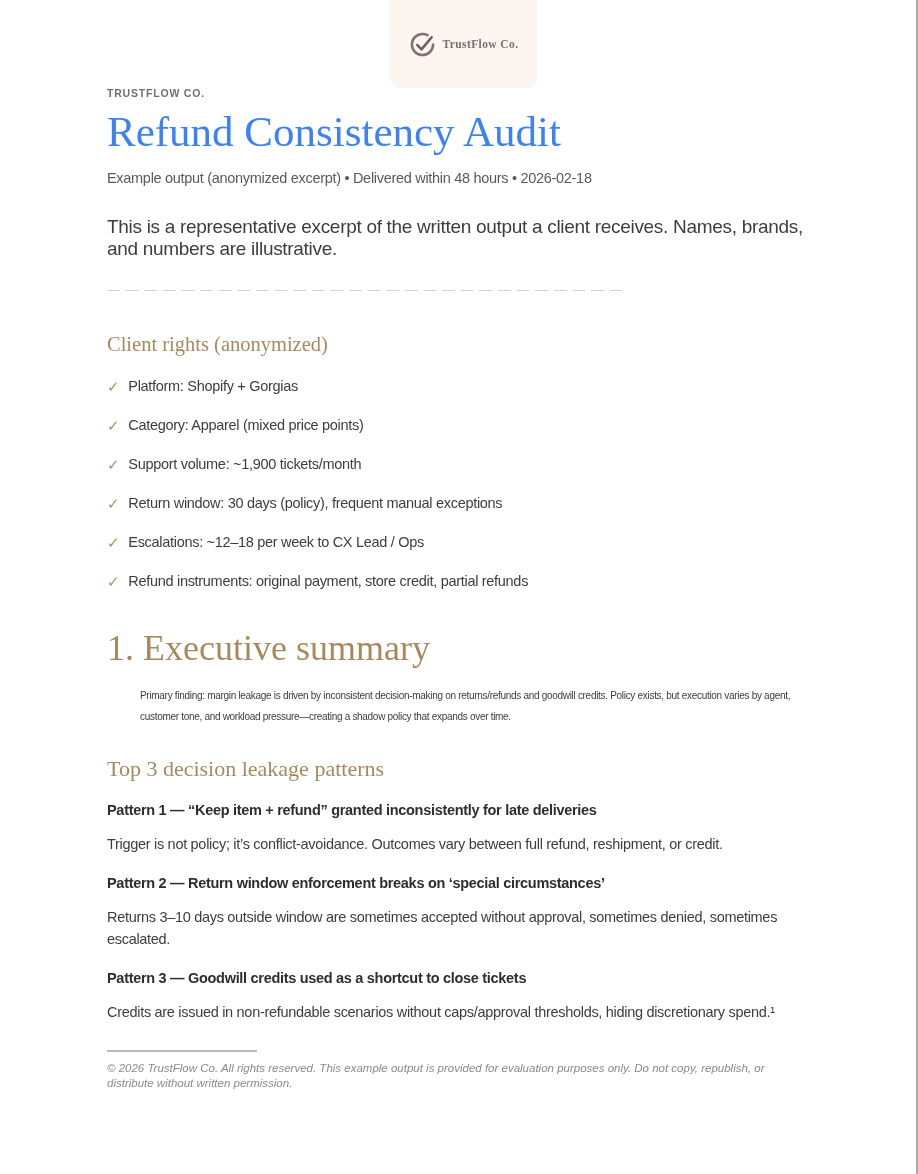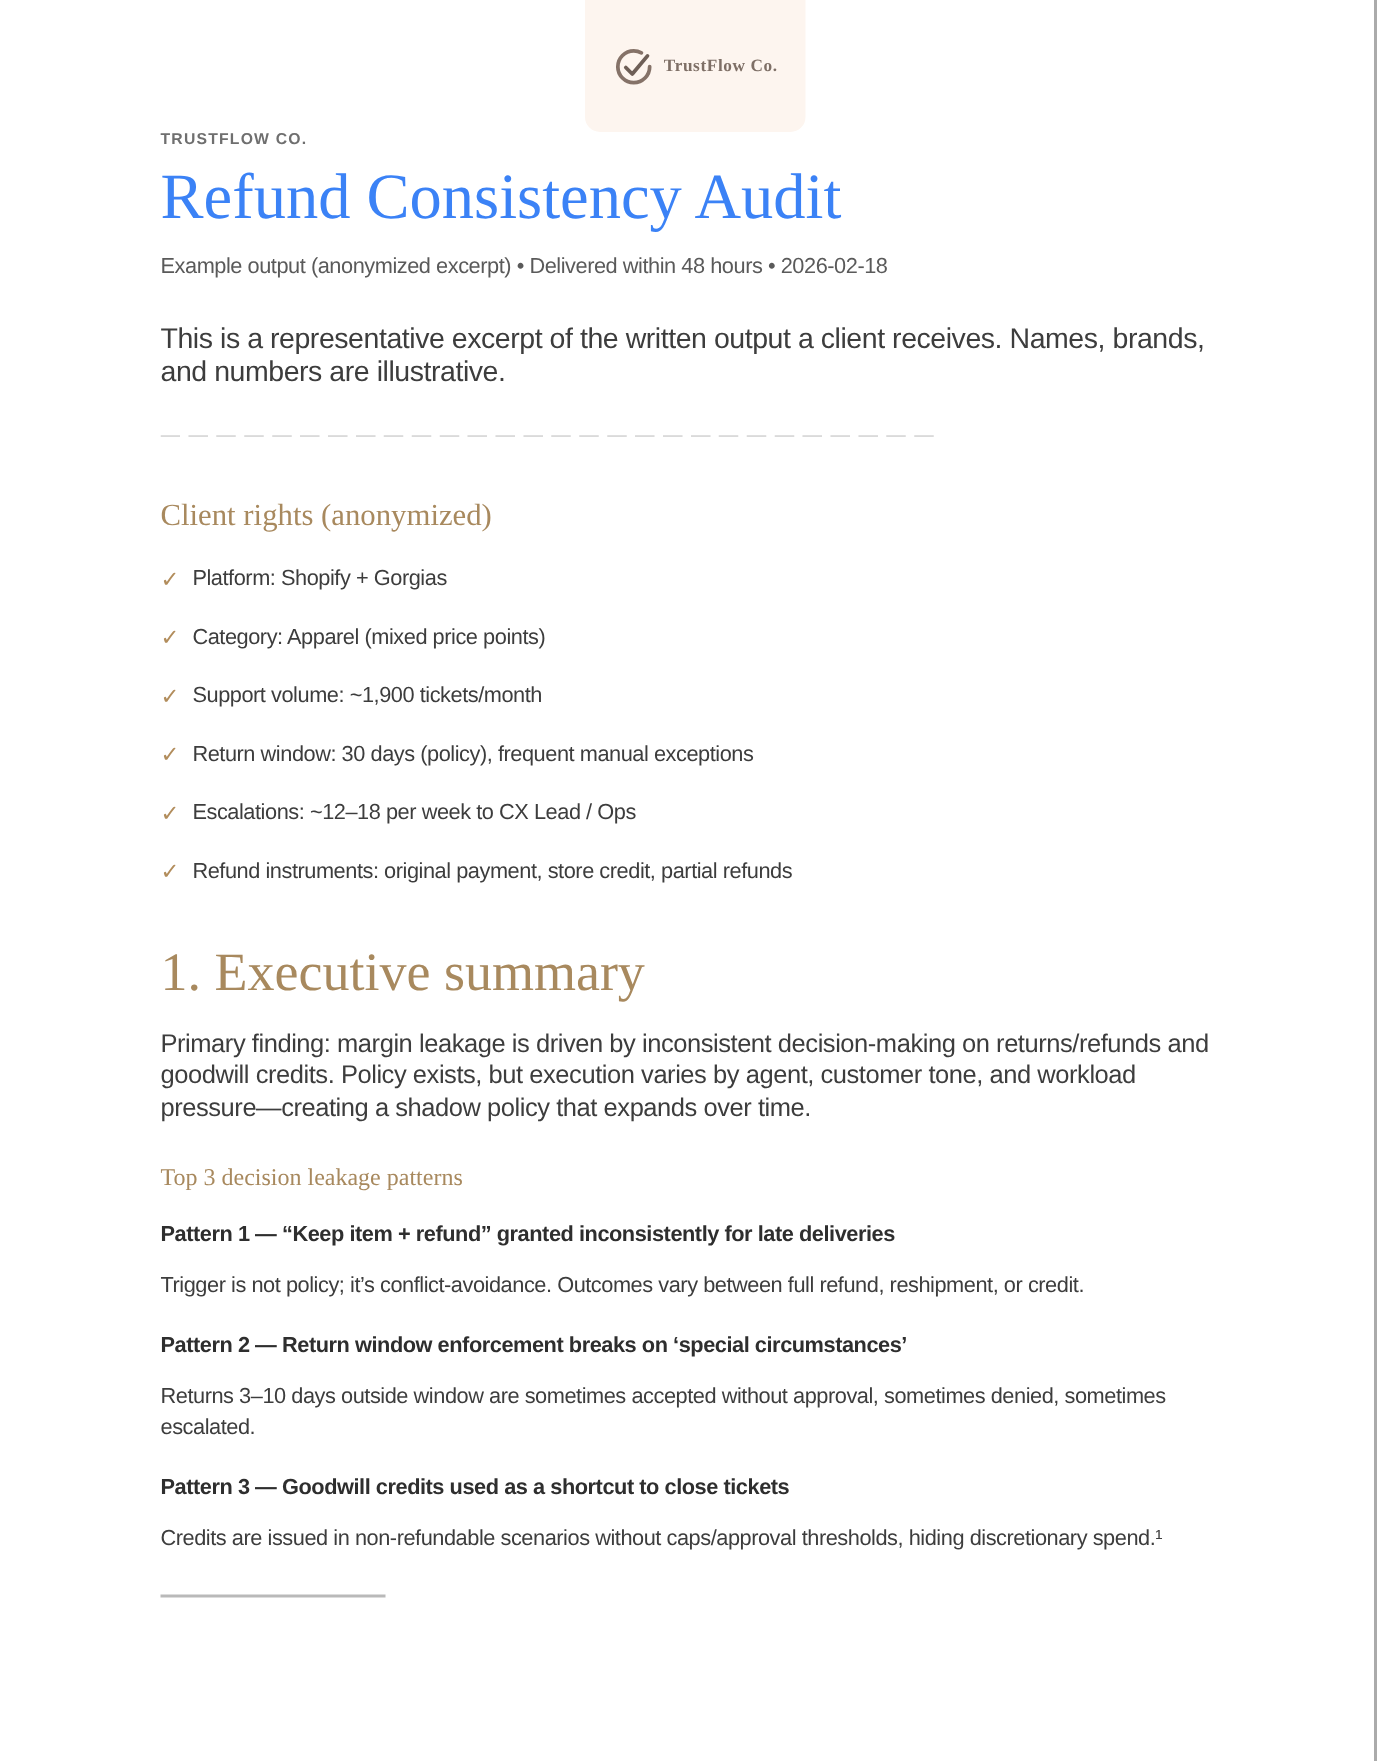--- a/index.html
+++ b/index.html
@@ -103,30 +103,31 @@
   }
   .big-heading {
     margin-top: 34px;
     font-family: "Liberation Serif", "DejaVu Serif", serif;
     font-weight: normal;
     font-size: 36px;
     color: #a8895e;
   }
   .body-para {
     margin-top: 16px;
-    font-size: 17px;
-    letter-spacing: -0.3px;
-    line-height: 21.5px;
-    color: #3d3d3d;
+    font-size: 10px;
+    letter-spacing: -0.3px;
+    line-height: 21.5px;
+    color: #3d3d3d;
+    margin-left: 33px;
   }
   .patterns-heading {
     margin-top: 28px;
     font-family: "Liberation Serif", "DejaVu Serif", serif;
     font-weight: normal;
-    font-size: 16px;
+    font-size: 22px;
     color: #a8895e;
   }
   .pattern-title {
     margin-top: 18px;
     font-size: 14.5px;
     font-weight: bold;
     letter-spacing: -0.3px;
     line-height: 21px;
     color: #2e2e2e;
   }
@@ -223,14 +224,15 @@
     <p class="pattern-body">Returns 3–10 days outside window are sometimes accepted without approval, sometimes denied, sometimes escalated.</p>
   </div>
 
   <div>
     <div class="pattern-title">Pattern 3 — Goodwill credits used as a shortcut to close tickets</div>
     <p class="pattern-body">Credits are issued in non-refundable scenarios without caps/approval thresholds, hiding discretionary spend.¹</p>
   </div>
 
   <hr class="footer-rule">
 
+  <p class="copyright">© 2026 TrustFlow Co. All rights reserved. This example output is provided for evaluation purposes only. Do not copy, republish, or distribute without written permission.</p>
 
 </div>
 
 </body></html>

